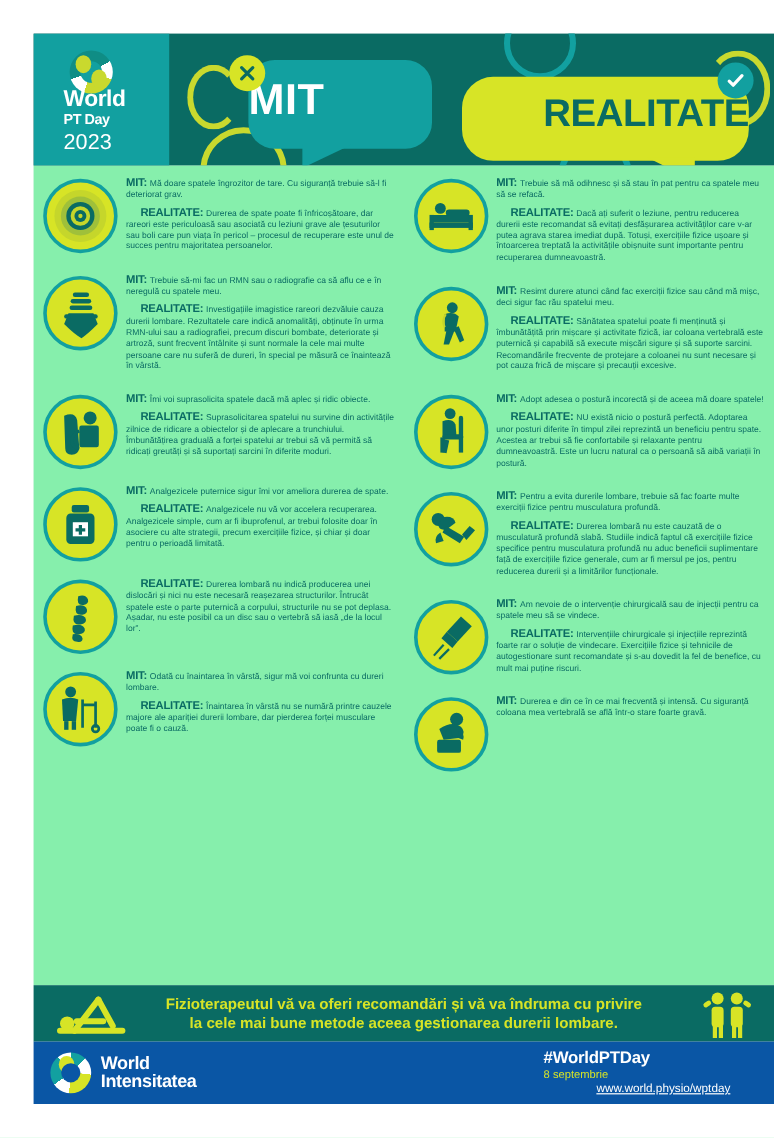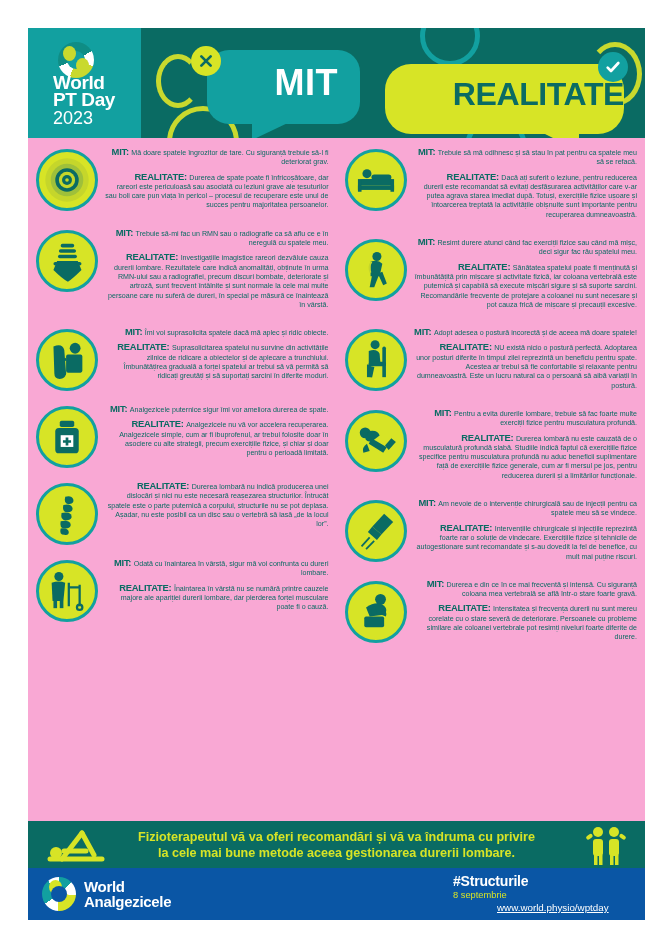--- a/index.html
+++ b/index.html
@@ -9,45 +9,45 @@
   
   .header{position:relative;height:110px;background:#0a6b63;overflow:hidden;}
   .hdr-left{position:absolute;left:0;top:0;width:113px;height:110px;background:#12a0a0;z-index:5;}
   .wptlogo{position:absolute;left:26px;top:14px;width:60px;height:38px;}
   .wptlogo .ring{position:absolute;left:4px;top:0;width:36px;height:36px;border-radius:50%;background:
      conic-gradient(#0f8d85 0deg 60deg,#ffffff 60deg 110deg,#c9d92e 110deg 200deg,#ffffff 200deg 250deg,#0f8d85 250deg 360deg);}
   .wptlogo .ring:after{content:"";position:absolute;left:9px;top:9px;width:18px;height:18px;border-radius:50%;background:#12a0a0;}
   .wptlogo .dot1{position:absolute;left:9px;top:4px;width:13px;height:15px;border-radius:50%;background:#c9d92e;}
   .wptlogo .dot2{position:absolute;left:22px;top:16px;width:13px;height:15px;border-radius:50%;background:#c9d92e;}
   .wpt-world{position:absolute;left:25px;top:46px;color:#fff;font-weight:bold;font-size:19px;letter-spacing:-.4px;line-height:17px;}
-  .wpt-ptday{position:absolute;left:25px;top:63px;color:#fff;font-weight:bold;font-size:19px;letter-spacing:-.4px;line-height:17px;}
+  .wpt-ptday{position:absolute;left:25px;top:63px;color:#fff;font-weight:bold;font-size:12px;letter-spacing:-.4px;line-height:17px;}
   .wpt-year{position:absolute;left:25px;top:81px;color:#fff;font-size:18px;font-weight:300;line-height:18px;}
 
   .deco{position:absolute;border-radius:50%;border-style:solid;}
   .d1{left:128px;top:26px;width:34px;height:44px;border-width:5px;border-color:#c9d92e;border-right-color:transparent;}
   .d2{left:139px;top:78px;width:62px;height:62px;border-width:5px;border-color:#c9d92e;}
   .d3{left:392px;top:-22px;width:50px;height:50px;border-width:5px;border-color:#12a0a0;}
   .d4{left:437px;top:88px;width:52px;height:52px;border-width:5px;border-color:#12a0a0;}
   .d5{left:560px;top:14px;width:44px;height:54px;border-width:5px;border-color:#c9d92e;border-left-color:transparent;}
 
   .bubble-mit{position:absolute;left:179px;top:22px;width:153px;height:74px;background:#12a0a0;border-radius:22px;}
   .bubble-mit:after{content:"";position:absolute;left:45px;bottom:-16px;width:0;height:0;border-left:0 solid transparent;border-right:42px solid transparent;border-top:20px solid #12a0a0;}
-  .mit-txt{position:absolute;left:179px;top:34px;width:131px;text-align:right;color:#fff;font-size:36px;font-weight:bold;letter-spacing:.5px;}
+  .mit-txt{position:absolute;left:179px;top:34px;width:131px;text-align:left;color:#fff;font-size:36px;font-weight:bold;letter-spacing:.5px;}
   .sau-txt{position:absolute;left:268px;top:106px;color:#d7e426;font-size:24px;font-weight:bold;}
   .bubble-real{position:absolute;left:357px;top:36px;width:239px;height:70px;background:#d7e426;border-radius:26px;}
   .bubble-real:after{content:"";position:absolute;right:45px;bottom:-17px;width:0;height:0;border-left:40px solid transparent;border-right:0 solid transparent;border-top:20px solid #d7e426;}
   .real-txt{position:absolute;left:357px;top:48px;width:239px;text-align:right;color:#0a6b63;font-size:32px;font-weight:bold;letter-spacing:-.4px;}
 
   .badge{position:absolute;width:30px;height:30px;border-radius:50%;display:flex;align-items:center;justify-content:center;}
   .badge-x{left:163px;top:18px;background:#d7e426;color:#0a6b63;}
   .badge-chk{left:570px;top:24px;background:#12a0a0;color:#fff;}
   .badge svg{width:16px;height:16px;}
 
   
-  .content{position:relative;padding:9px 0 0 0;background:#f9a8d4;height:683px;box-sizing:border-box;text-align:right;}
+  .content{position:relative;padding:9px 0 0 0;background:#86efac;height:683px;box-sizing:border-box;}
   .cols{display:flex;gap:0;}
   .col{width:308.5px;box-sizing:border-box;padding:0 8px 0 8px;}
   .item{display:flex;gap:7px;margin-bottom:13px;}
   .icon-wrap{flex:0 0 auto;width:62px;height:62px;margin-top:2px;}
   .circ{width:62px;height:62px;border-radius:50%;background:#d7e426;border:3px solid #12a0a0;box-sizing:border-box;position:relative;overflow:hidden;}
   .circ svg{position:absolute;left:0;top:0;width:100%;height:100%;}
   .txt{flex:1 1 auto;padding-top:0;}
   .txt p{margin:0 0 4px 0;font-size:7.1px;line-height:9.3px;color:#0a6b63;}
   .lbl{font-weight:bold;font-size:9.4px;letter-spacing:-.2px;}
   .lbl-real{color:#0a6b63;padding-left:12px;}
@@ -341,21 +341,20 @@
                     <path d="M20 26 q12 -8 20 -2 q5 5 0 10 l-16 2z"></path>
                     <path d="M30 24 q-6 4 -4 10 l6 -1z"></path>
                     <rect x="18" y="36" width="22" height="12" rx="2"></rect>
                     <path d="M38 28 q6 2 4 8 l-5 -2z"></path>
                   </g>
                 </svg>
               </div>
             </div>
             <div class="txt">
               <p><span class="lbl">MIT: </span>Durerea e din ce în ce mai frecventă și intensă. Cu siguranță coloana mea vertebrală se află într-o stare foarte gravă.</p>
-              <p><span class="lbl lbl-real">REALITATE: </span>Intensitatea și frecvența durerii nu sunt mereu corelate cu o stare severă de deteriorare. Persoanele cu probleme similare ale coloanei vertebrale pot resimți niveluri foarte diferite de durere.</p>
             </div>
           </div>
         </div>
     </div>
   </div>
 
   <div class="banner">
     <div class="banner-icon-l">
       <svg viewBox="0 0 66 40">
           <g fill="none" stroke="#d7e426" stroke-width="5" stroke-linecap="round">
@@ -386,18 +385,18 @@
       </svg>
     </div>
   </div>
 
   <div class="footer">
     <div class="wp-logo">
       <div class="wp-d1"></div>
         <div class="wp-d2"></div>
     </div>
     <div class="wp-name1">World</div>
-    <div class="wp-name2">Analgezicele</div>
-    <div class="f-hash">#Structurile</div>
+    <div class="wp-name2">Intensitatea</div>
+    <div class="f-hash">#WorldPTDay</div>
     <div class="f-date">8 septembrie</div>
     <a class="f-url" href="#">www.world.physio/wptday</a>
   </div>
 </div>
 
 </body></html>

